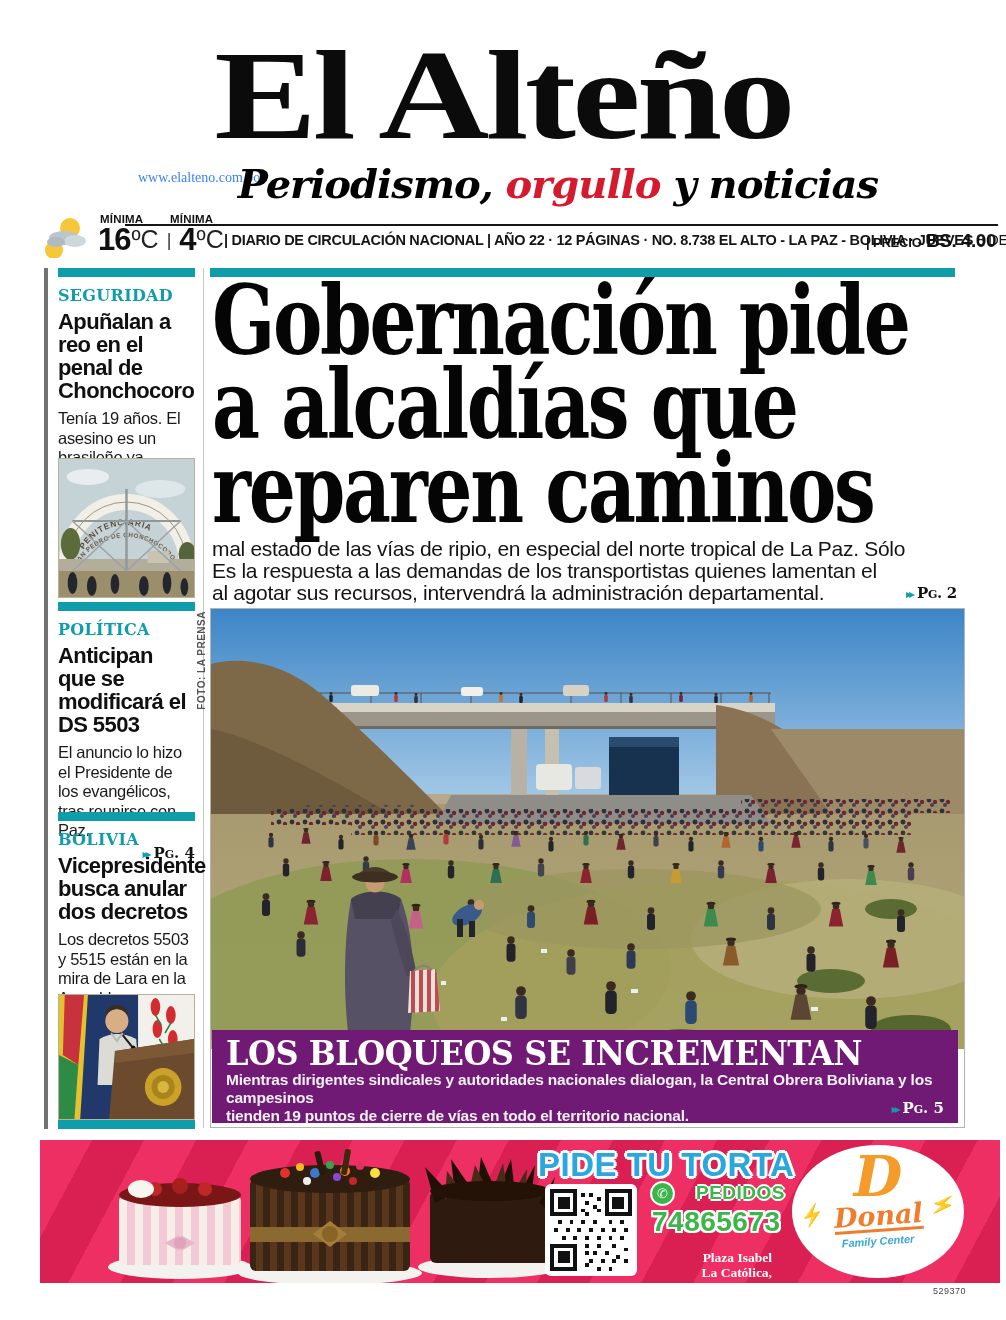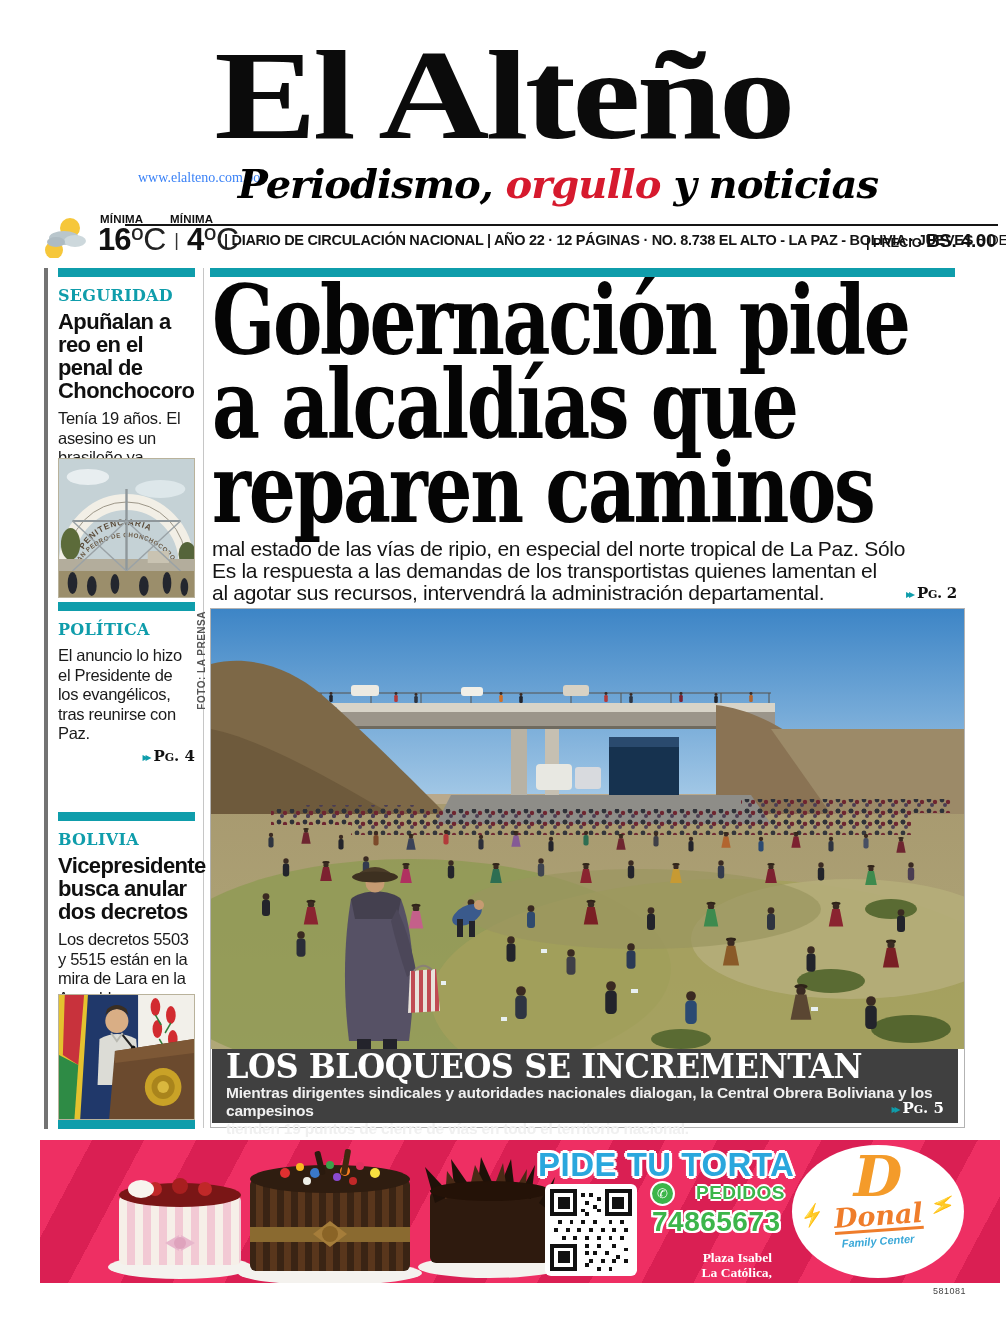--- a/index.html
+++ b/index.html
@@ -19,21 +19,21 @@
   .tag-blue{color:#000000;} .tag-red{color:#d61a2e;}
 
   
   .infobar{position:absolute;left:40px;right:8px;top:213px;height:46px;}
   .ib-rule{position:absolute;left:85px;right:0;top:11px;height:2px;background:#151515;}
   .w-icon{position:absolute;left:4px;top:3px;}
   .w-label1{position:absolute;left:60px;top:0;} .w-label2{position:absolute;left:130px;top:0;}
   .w-label1,.w-label2{font-size:11.5px;font-weight:bold;letter-spacing:.2px;color:#111;}
   .w-temps{position:absolute;left:58px;top:13px;display:flex;align-items:flex-start;color:#111;}
   .w-num{font-size:31px;font-weight:900;line-height:28px;letter-spacing:-1px;}
-  .w-unit{font-size:32px;font-weight:300;line-height:27px;color:#222;margin-left:1px;}
+  .w-unit{font-size:25px;font-weight:300;line-height:27px;color:#222;margin-left:1px;}
   .w-sep{font-size:18px;font-weight:300;margin:4px 8px 0 8px;color:#333;}
   .ib-line{position:absolute;left:184px;top:19px;font-size:14.5px;font-weight:bold;
     letter-spacing:-.3px;color:#151515;white-space:nowrap;}
   .ib-day{font-weight:900;} .ib-date{font-weight:400;}
   .ib-price{position:absolute;right:2px;top:17px;color:#111;white-space:nowrap;}
   .ib-price .pfx{font-size:13px;font-weight:bold;letter-spacing:-.2px;}
   .ib-price .val{font-size:19px;font-weight:900;letter-spacing:-.5px;}
 
   
   .vdiv{position:absolute;left:203px;top:268px;width:1px;height:860px;background:#c6c6c6;}
@@ -63,22 +63,22 @@
     transform:scaleX(.78);transform-origin:0 50%;}
   .deck{position:absolute;left:2px;top:270px;width:753px;font-size:21px;font-weight:500;
     line-height:22px;letter-spacing:-.3px;color:#141414;}
   .deck-pg{position:absolute;right:8px;bottom:-1px;}
 
   .photo-fig{position:absolute;left:0;top:340px;width:755px;height:520px;
     border:1px solid #b3b3b3;background:#fff;}
   .photo-credit{position:absolute;left:-15px;top:2px;writing-mode:vertical-rl;
     transform:rotate(180deg);font-size:10px;font-weight:bold;color:#555;letter-spacing:.5px;}
   .photo-fig>svg{display:block;width:753px;height:440px;}
-  .photo-cap{position:absolute;left:1px;right:6px;bottom:4px;height:74px;background:#404040;
-    padding:1px 14px 0 14px;}
+  .photo-cap{position:absolute;left:1px;right:6px;bottom:4px;height:93px;background:#701a75;
+    padding:7px 14px 0 14px;}
   .cap-title{font-family:"DejaVu Serif",serif;font-weight:bold;font-size:33px;line-height:34px;
     color:#fff;letter-spacing:-.5px;transform:scaleX(.97);transform-origin:0 50%;white-space:nowrap;}
   .cap-line{font-size:15.5px;font-weight:bold;line-height:18px;color:#f0f0f0;letter-spacing:-.2px;}
   .cap-pg{position:absolute;right:14px;bottom:6px;font-family:"DejaVu Serif",serif;
     font-weight:bold;font-size:15px;color:#fff;font-variant:small-caps;}
 
   
   .ad{position:absolute;left:40px;top:1140px;width:960px;height:143px;overflow:hidden;
     background:repeating-linear-gradient(118deg,#ee2f63 0 46px,#da1f53 46px 92px);}
   .ad-cakes{position:absolute;left:55px;bottom:0;}
@@ -203,20 +203,21 @@
             <ellipse cx="112" cy="124" rx="4.5" ry="11"></ellipse>
               <ellipse cx="130" cy="128" rx="4" ry="9"></ellipse>
           </g>
         </svg>
       </div>
     </section>
 
     <section class="sb-section" style="top:334px;height:210px;" data-interactable="false">
       <div class="sb-bar" data-interactable="false"></div>
       <div class="sb-label" data-interactable="false">POLÍTICA</div>
+      <div class="sb-head" data-interactable="true">Anticipan que se modificará el DS 5503</div>
       <div class="sb-body" data-interactable="false">El anuncio lo hizo el Presidente de los evangélicos, tras reunirse con Paz.</div>
       <div class="pgref" data-interactable="false">
         <span class="chev" data-interactable="false">▸▸</span><span data-interactable="false">Pg. 4</span>
       </div>
     </section>
 
     <section class="sb-section" style="top:544px;height:308px;" data-interactable="false">
       <div class="sb-bar" data-interactable="false"></div>
       <div class="sb-label" data-interactable="false">BOLIVIA</div>
       <div class="sb-head" data-interactable="true">Vicepresidente busca anular dos decretos</div>
@@ -632,14 +633,14 @@
 
     <div class="donal" data-interactable="false">
       <span class="bolt l" data-interactable="false">⚡</span>
       <span class="bolt r" data-interactable="false">⚡</span>
       <span class="donal-d" data-interactable="false">D</span>
       <span class="donal-name" data-interactable="false">Donal</span>
       <span class="donal-sub" data-interactable="false">Family Center</span>
     </div>
   </div>
 
-  <div class="ad-code" data-interactable="false">581081</div>
+  <div class="ad-code" data-interactable="false">529370</div>
 </div>
 
 </body></html>

